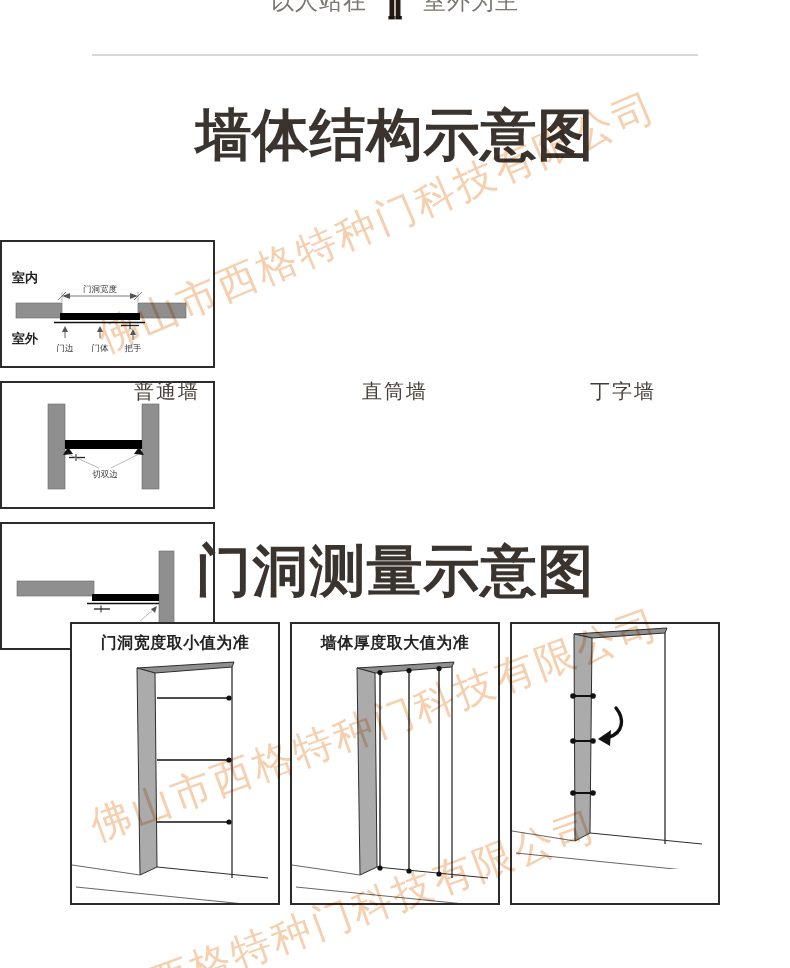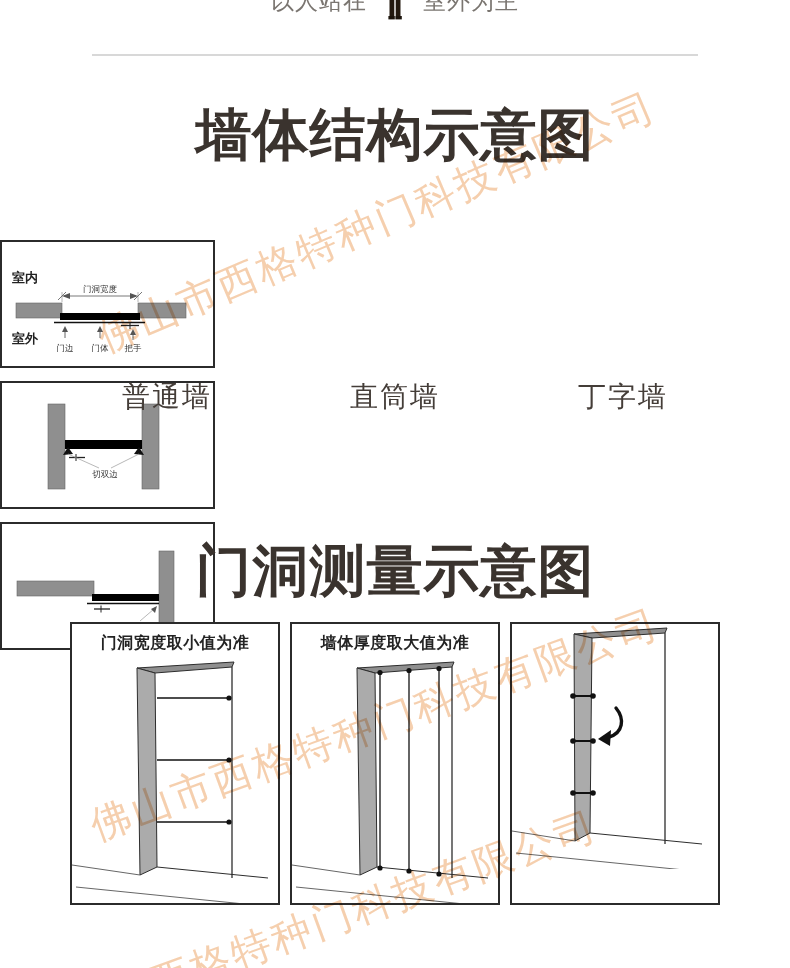--- a/index.html
+++ b/index.html
@@ -17,21 +17,21 @@
 
   .sec-title{position:absolute;left:0;width:790px;text-align:center;
     font-size:56px;font-weight:bold;color:#3a332e;letter-spacing:1px;line-height:1.12;}
   #title1{top:104px;}
   #title2{top:540px;font-family:Liberation Serif, serif;}
 
   .row{position:absolute;left:0;width:790px;display:flex;justify-content:center;}
   .walls-row{top:240px;gap:13px;flex-direction:column;}
   .wall-box{width:211px;height:124px;border:2px solid #2b2b2b;background:#fff;}
   .captions-row{top:378px;gap:13px;}
-  .caption{width:215px;text-align:center;font-size:28px;color:#443d38;letter-spacing:2px;}
+  .caption{width:215px;text-align:center;font-size:20px;color:#443d38;letter-spacing:2px;}
 
   .measure-row{top:622px;gap:10px;border-radius:10px;}
   .measure-box{width:206px;height:279px;border:2px solid #2b2b2b;background:#fff;}
   .m-heading{height:34px;padding-top:10px;box-sizing:border-box;text-align:center;
     font-size:16px;font-weight:bold;color:#232323;letter-spacing:0.5px;line-height:18px;}
   .m-draw{display:block;}
 
   svg text{font-family:"DejaVu Serif", serif;fill:#333;}
   .lbl-big{font-size:13px;font-weight:bold;fill:#222;}
   .lbl-sm{font-size:8.5px;}

